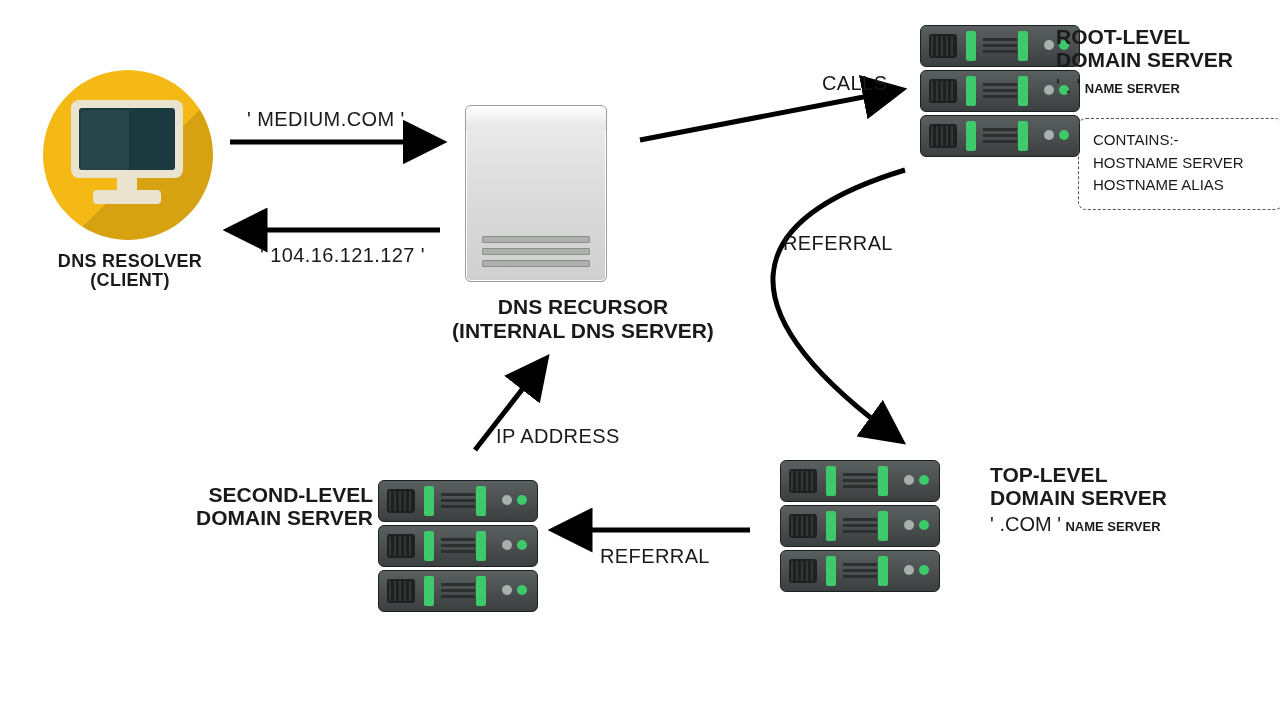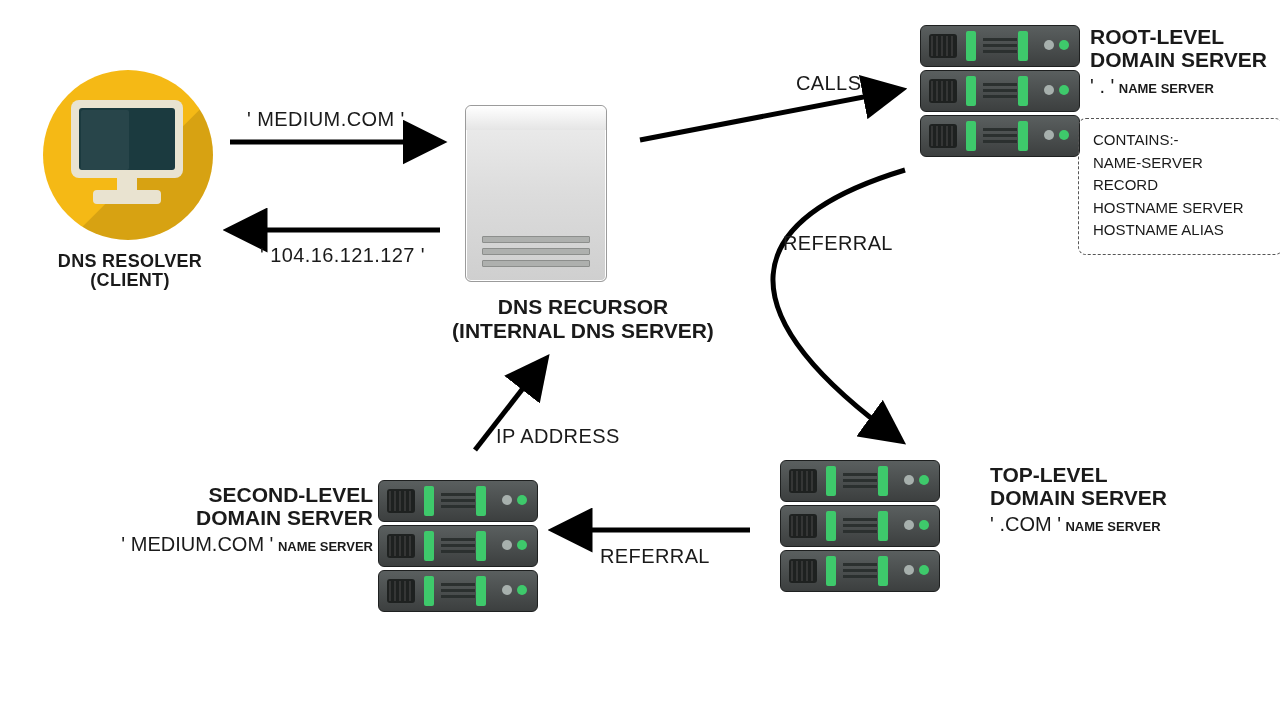--- a/index.html
+++ b/index.html
@@ -263,31 +263,30 @@
       </div>
     <div class="srv">
         <div class="grill"></div>
         <div class="leds"></div>
       </div>
     <div class="srv">
         <div class="grill"></div>
         <div class="leds"></div>
       </div>
   </div>
-  <div class="abs" style="left:1090px; top:25px; width:190px;">
+  <div class="abs" style="left:1056px; top:25px; width:190px;">
     <div class="label-big">ROOT-LEVEL</div>
     <div class="label-big">DOMAIN SERVER</div>
     <div style="margin-top:4px;">
       <span class="quote">' . '</span>
       <span class="label-sub">NAME SERVER</span>
     </div>
   </div>
   <div class="abs root-box" style="left:1078px; top:118px; width:175px;">
     <div>CONTAINS:-</div>
-    <div>NAME-SERVER RECORD</div>
     <div>HOSTNAME SERVER</div>
     <div>HOSTNAME ALIAS</div>
   </div>
 
   <div class="abs stack" style="left:780px; top:460px;">
     <div class="srv">
         <div class="grill"></div>
         <div class="leds"></div>
       </div>
     <div class="srv">
@@ -318,26 +317,22 @@
         <div class="leds"></div>
       </div>
     <div class="srv">
         <div class="grill"></div>
         <div class="leds"></div>
       </div>
   </div>
   <div class="abs" style="left:118px; top:483px; width:255px; text-align:right;">
     <div class="label-big">SECOND-LEVEL</div>
     <div class="label-big">DOMAIN SERVER</div>
-    <div style="margin-top:4px;">
-      <span class="quote">' MEDIUM.COM '</span>
-      <span class="label-sub">NAME SERVER</span>
-    </div>
   </div>
 
   <div class="abs edge-label" style="left:247px; top:108px;">' MEDIUM.COM '</div>
   <div class="abs edge-label" style="left:260px; top:244px;">' 104.16.121.127 '</div>
-  <div class="abs edge-label" style="left:796px; top:72px;">CALLS</div>
+  <div class="abs edge-label" style="left:822px; top:72px;">CALLS</div>
   <div class="abs edge-label" style="left:783px; top:232px;">REFERRAL</div>
   <div class="abs edge-label" style="left:600px; top:545px;">REFERRAL</div>
   <div class="abs edge-label" style="left:496px; top:425px;text-align:right;">IP ADDRESS</div>
 
 </div>
 
 </body></html>

